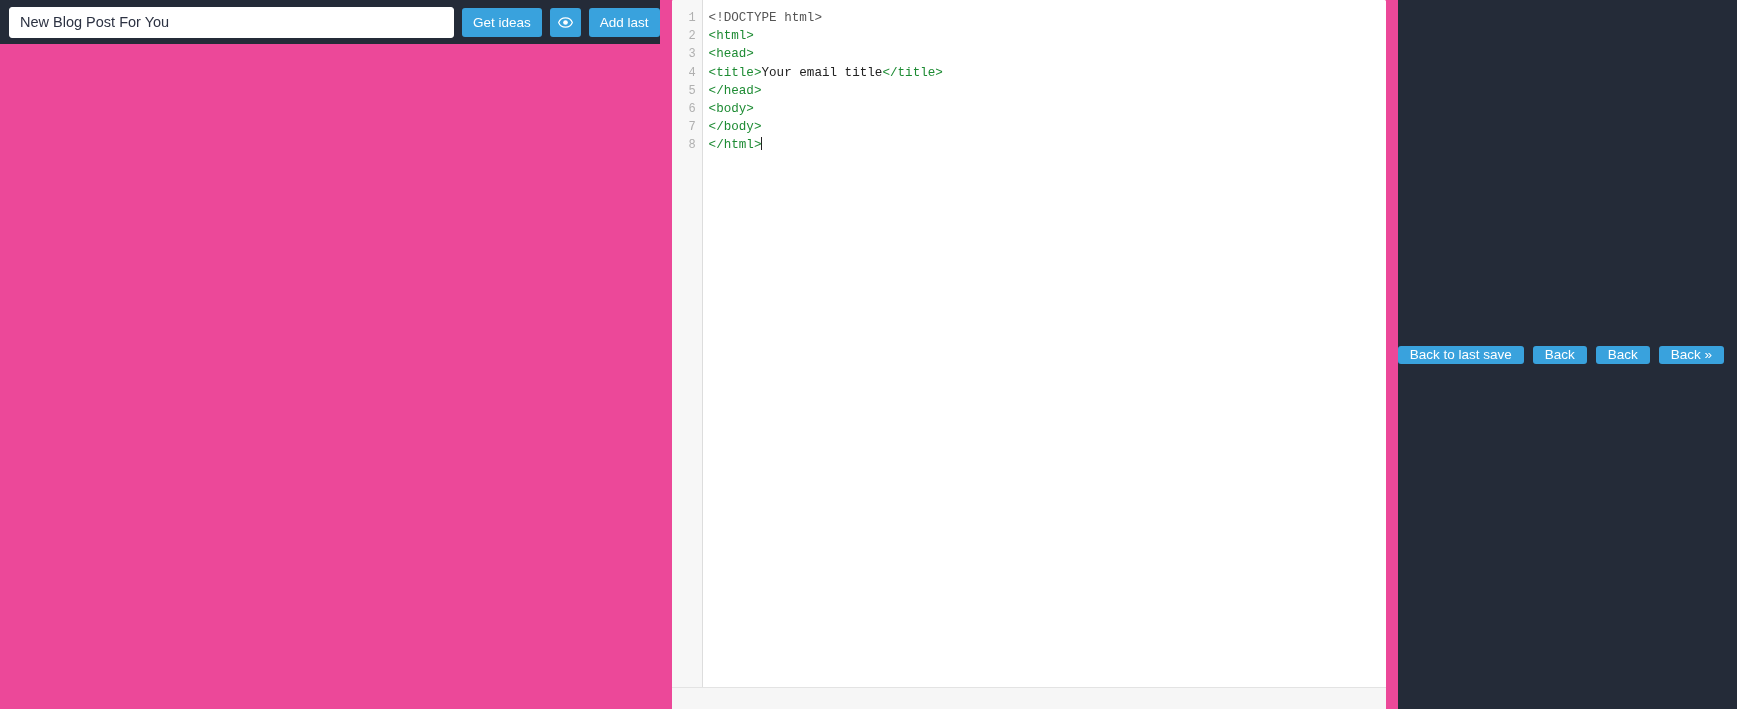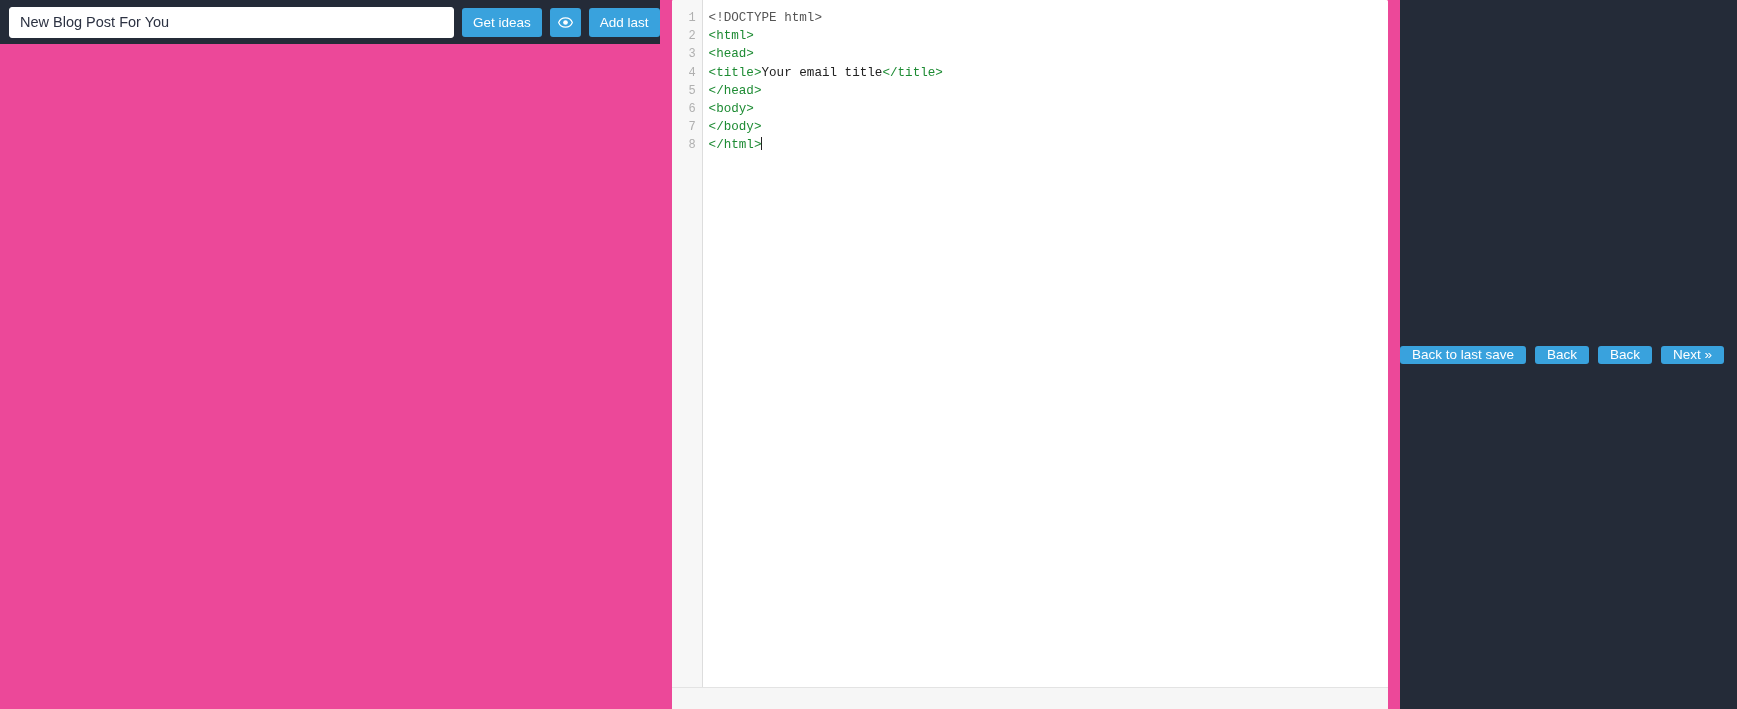--- a/index.html
+++ b/index.html
@@ -203,16 +203,16 @@
         </div>
       <div class="code"><div class="line"><span class="tok-doctype">&lt;!DOCTYPE html&gt;</span></div><div class="line"><span class="tok-tag">&lt;html&gt;</span></div><div class="line"><span class="tok-tag">&lt;head&gt;</span></div><div class="line"><span class="tok-tag">&lt;title&gt;</span><span class="tok-text">Your email title</span><span class="tok-tag">&lt;/title&gt;</span></div><div class="line"><span class="tok-tag">&lt;/head&gt;</span></div><div class="line"><span class="tok-tag">&lt;body&gt;</span></div><div class="line"><span class="tok-tag">&lt;/body&gt;</span></div><div class="line"><span class="tok-tag">&lt;/html&gt;</span><span class="caret"></span></div></div>
     </div>
     <div class="editor-status"></div>
   </div>
 
   <div class="bottombar">
     <button class="btn">Back to last save</button>
     <button class="btn">Back</button>
     <button class="btn">Back</button>
-    <button class="btn">Next »</button>
+    <button class="btn">Back »</button>
   </div>
 
 </div>
 
 </body></html>

